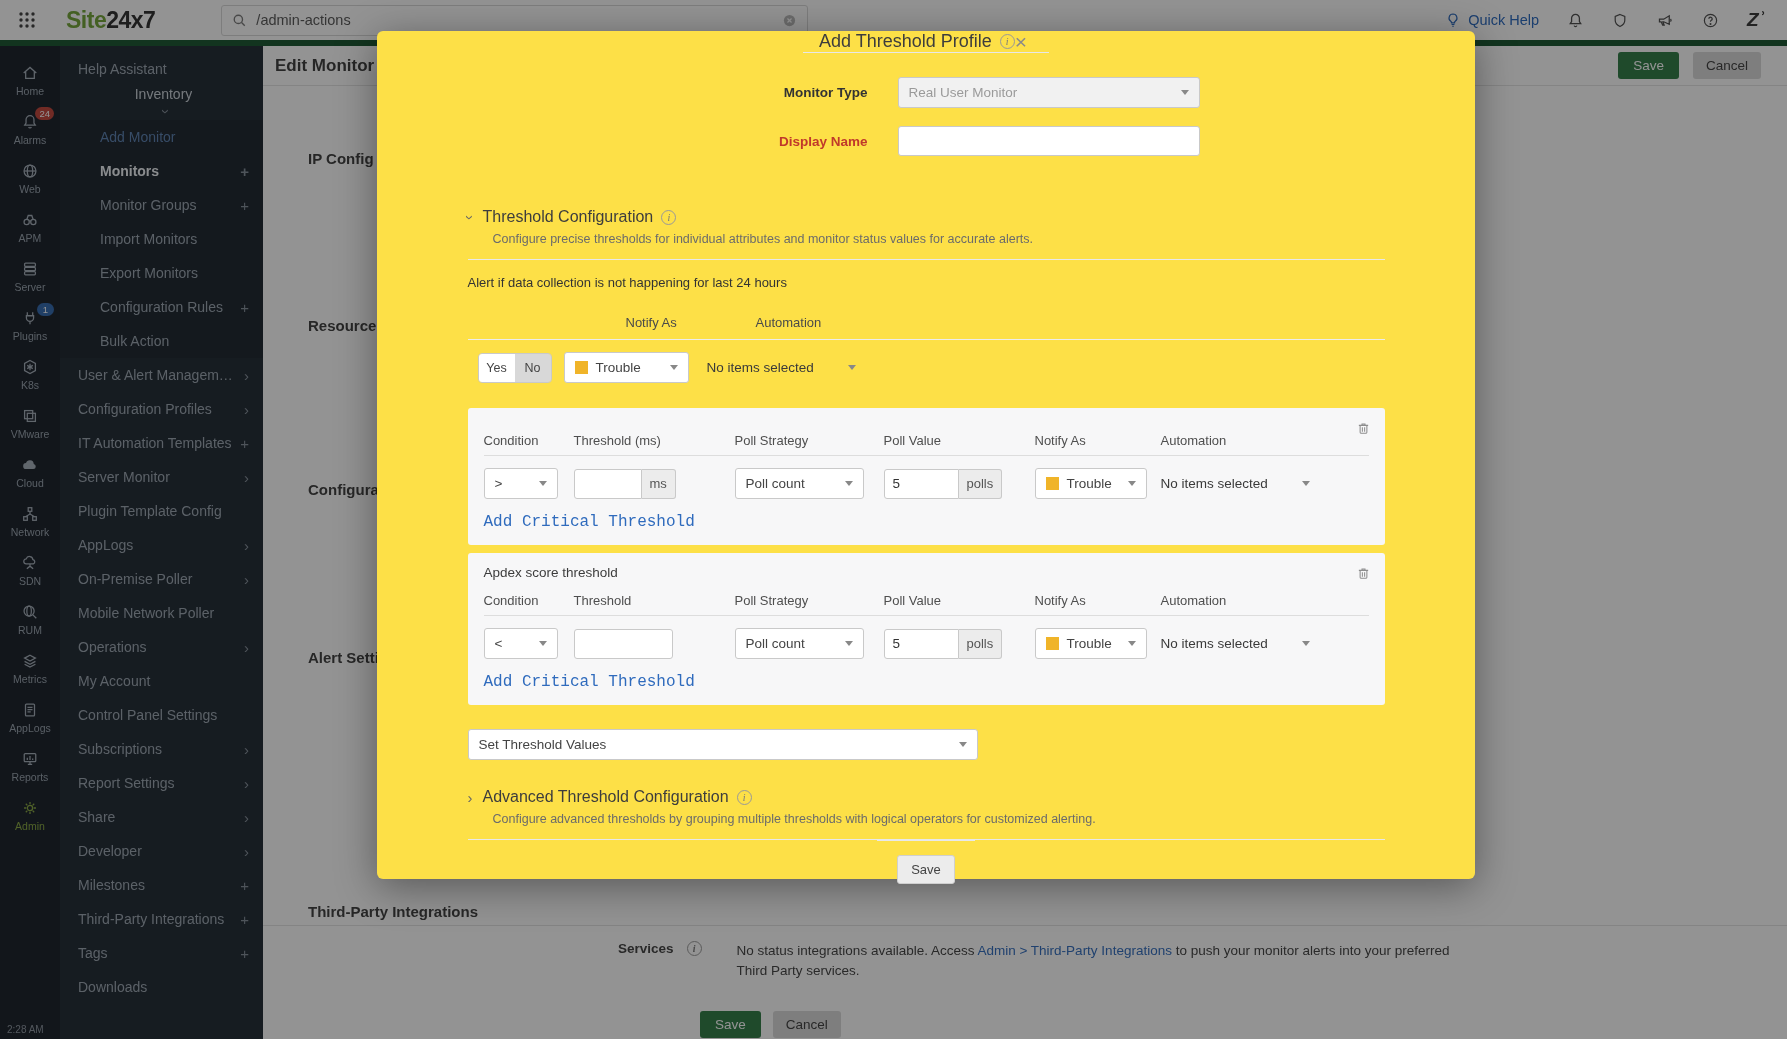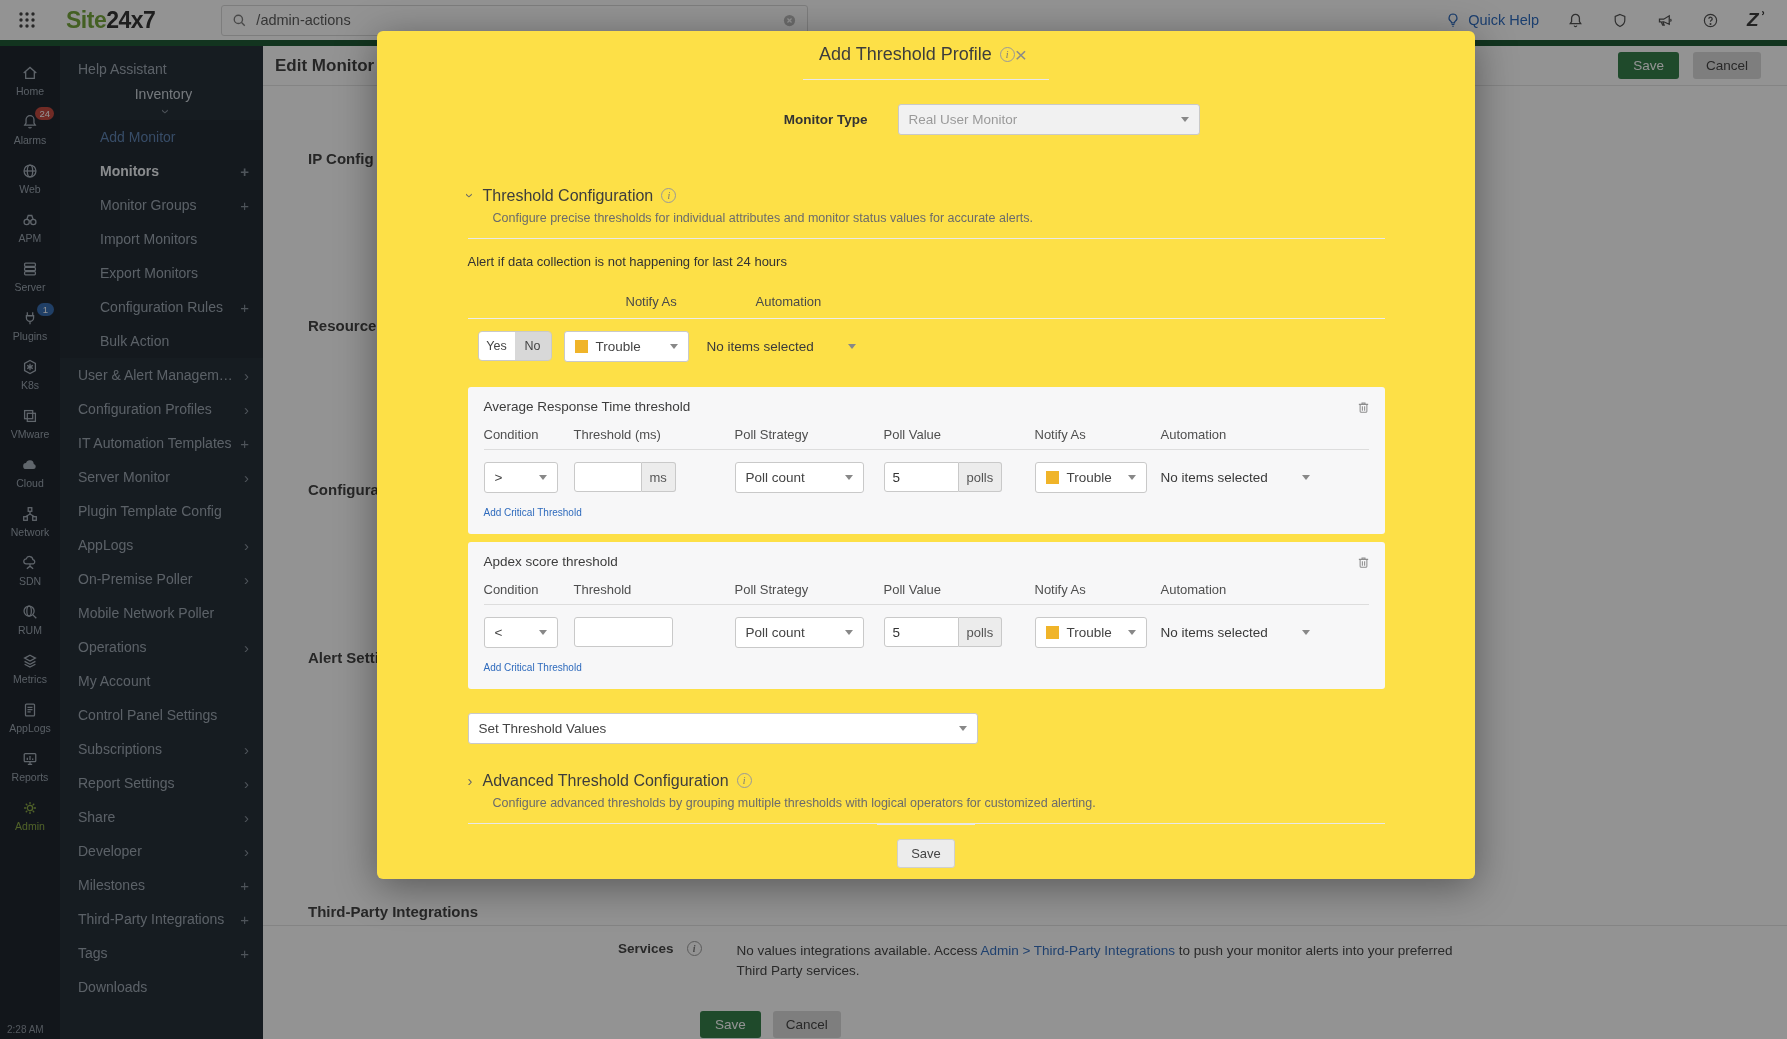--- a/index.html
+++ b/index.html
@@ -98,21 +98,21 @@
   .card { background:#f7f7f8; border-radius:3px; margin-top:25px; padding:12px 16px 14px; position:relative; }
   .card + .card { margin-top:8px; }
   .card-title { font-size:13.5px; color:#3c3c3c; }
   .trash { position:absolute; right:14px; top:12px; color:#8d8d8d; cursor:pointer; }
   .cgrid { display:grid; grid-template-columns:90px 161px 149px 151px 126px auto; margin-top:13px; width:885px; }
   .cgrid .h { font-size:13px; color:#4f4f4f; padding-bottom:7px; border-bottom:1px solid #ddd; }
   .cgrid .c { margin-top:12px; display:flex; align-items:center; }
   .addon { height:30px; background:#ececec; border:1px solid #c9c9c9; border-left:none; border-radius:0 3px 3px 0;
            display:flex; align-items:center; padding:0 8px; font-size:13px; color:#555; }
   .addon-input { border-radius:3px 0 0 3px; }
-  .add-link { display:inline-block; margin-top:14px; font-size:10px; color:#2f6bbd; cursor:pointer; }
+  .add-link { display:inline-block; margin-top:14px; font-size:16px; color:#2f6bbd; cursor:pointer;font-family:Liberation Mono, monospace; }
   .stv { margin-top:24px; width:510px; }
   .adv-wrap { margin-top:28px; }
   .modal-footer { border-top:1px solid #e8e8e8; padding:14px 20px 0; height:61px; }
   .save-gray { background:#ececec; border:1px solid #cfcfcf; border-radius:3px; padding:6px 13px; font-size:13px; color:#444; cursor:pointer; font-family:inherit; }
   svg { display:block; }
 </style>
 </head>
 <body>
 
 <div class="app">
@@ -458,21 +458,21 @@
     <div class="bg-section" style="top:271px">Resource</div>
     <div class="bg-section" style="top:435px">Configura</div>
     <div class="bg-section" style="top:603px">Alert Setti</div>
     <div class="tp-heading">Third-Party Integrations</div>
     <div class="tp-divider"></div>
     <div class="services-row">
       <span class="services-label">
         <span>Services</span>
           <span class="info-i"></span>
       </span>
-      <span class="services-text"><span>No values integrations available. Access </span><span class="link-blue">Admin &gt; Third-Party Integrations</span><span> to push your monitor alerts into your preferred Third Party services.</span></span>
+      <span class="services-text"><span>No status integrations available. Access </span><span class="link-blue">Admin &gt; Third-Party Integrations</span><span> to push your monitor alerts into your preferred Third Party services.</span></span>
     </div>
     <div class="page-actions">
       <button class="btn-green">Save</button>
       <button class="btn-gray">Cancel</button>
     </div>
   </div>
 
   <div class="overlay"></div>
 
   <div class="modal">
@@ -483,20 +483,24 @@
     </div>
     <div class="modal-body">
 
       <div class="form-row" style="margin-top:24px">
         <span class="form-label">Monitor Type</span>
         <div class="sel disabled" style="width:302px">
           <span>Real User Monitor</span>
             <span class="caret"></span>
         </div>
       </div>
+      <div class="form-row" style="margin-top:18px">
+        <span class="form-label req">Display Name</span>
+        <input class="txt" style="width: 302px;" value="">
+      </div>
 
       <div class="section-head" style="margin-top:52px">
         <span class="chev down">›</span>
         <span>Threshold Configuration</span>
         <span class="info-i"></span>
       </div>
       <div class="section-desc">Configure precise thresholds for individual attributes and monitor status values for accurate alerts.</div>
       <div class="hr"></div>
 
       <div class="alert-line">Alert if data collection is not happening for last 24 hours</div>
@@ -517,21 +521,20 @@
           <span>Trouble</span>
           <span class="caret"></span>
         </div>
         <div class="dd-plain" style="margin-left:18px">
           <span>No items selected</span>
           <span class="caret" style="margin-left:34px"></span>
         </div>
       </div>
 
       <div class="card">
-        <div class="card-title">Average Response Time threshold</div>
         <span class="trash">
             <svg width="15" height="16" viewBox="0 0 20 20" fill="none" stroke="currentColor" stroke-width="1.4">
               <path d="M5.5 6.5v9a1.5 1.5 0 0 0 1.5 1.5h6a1.5 1.5 0 0 0 1.5-1.5v-9M3.8 6.5h12.4M8 6.5V4.6h4v1.9M8.5 9v6M11.5 9v6"></path>
             </svg>
           </span>
         <div class="cgrid">
           <span class="h">Condition</span>
           <span class="h">Threshold (ms)</span>
           <span class="h">Poll Strategy</span>
           <span class="h">Poll Value</span>

